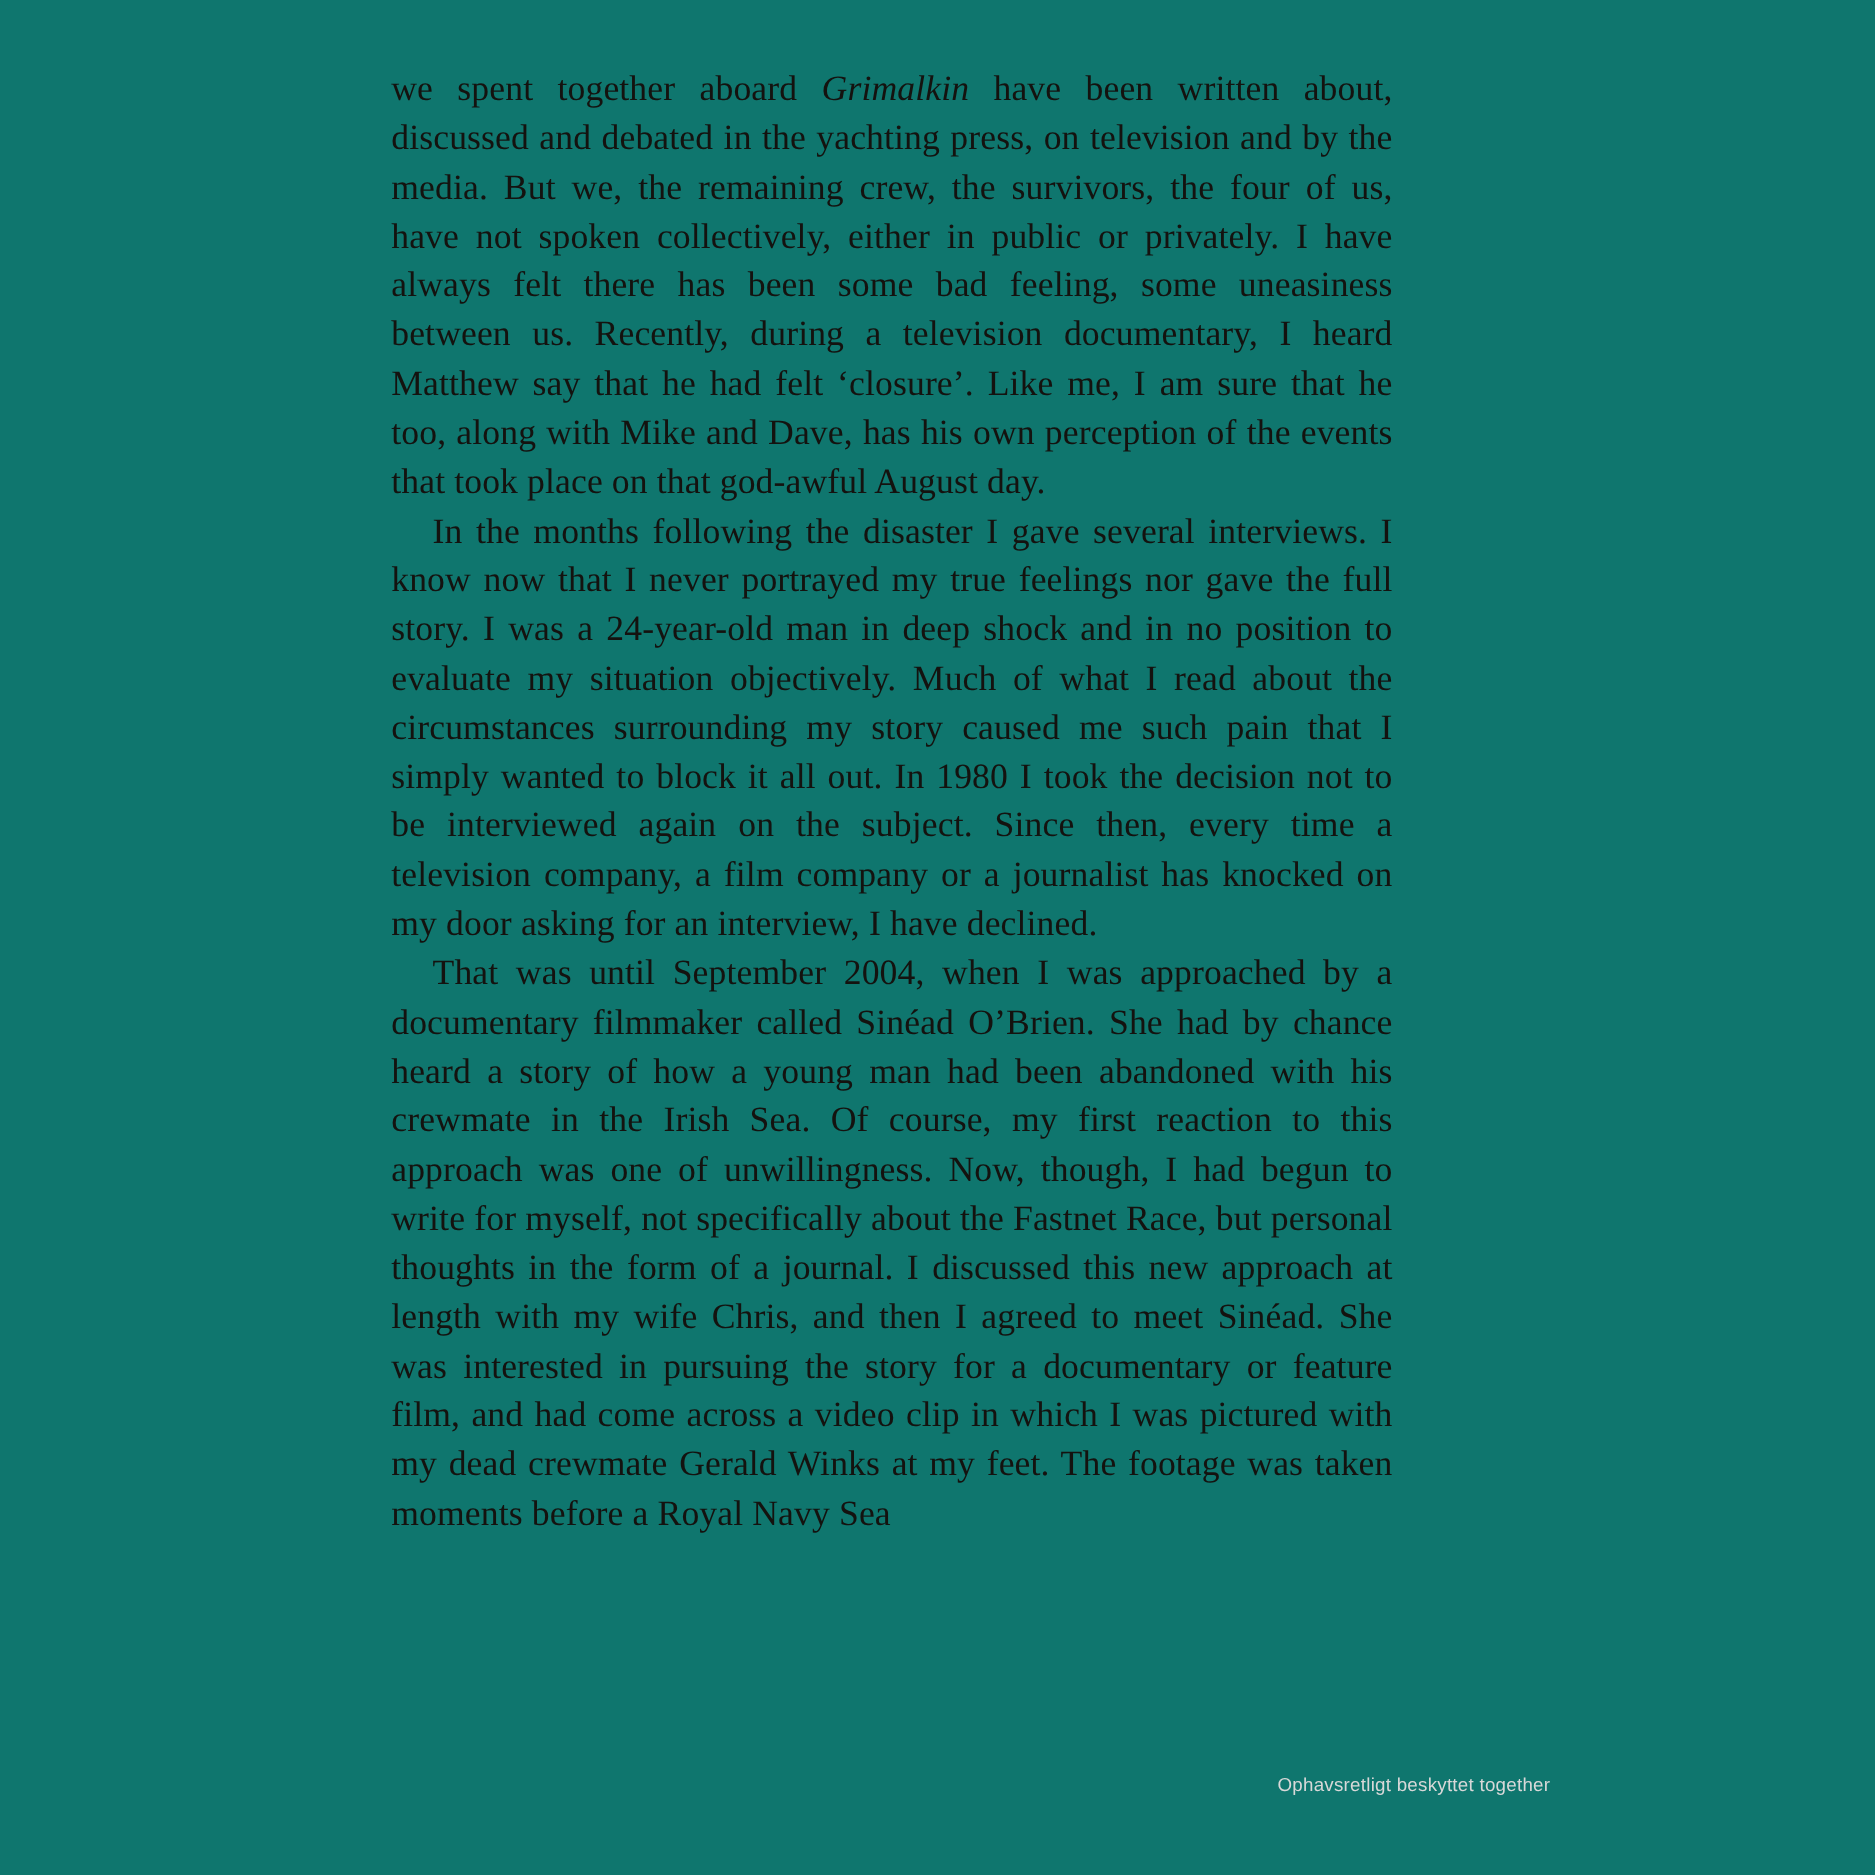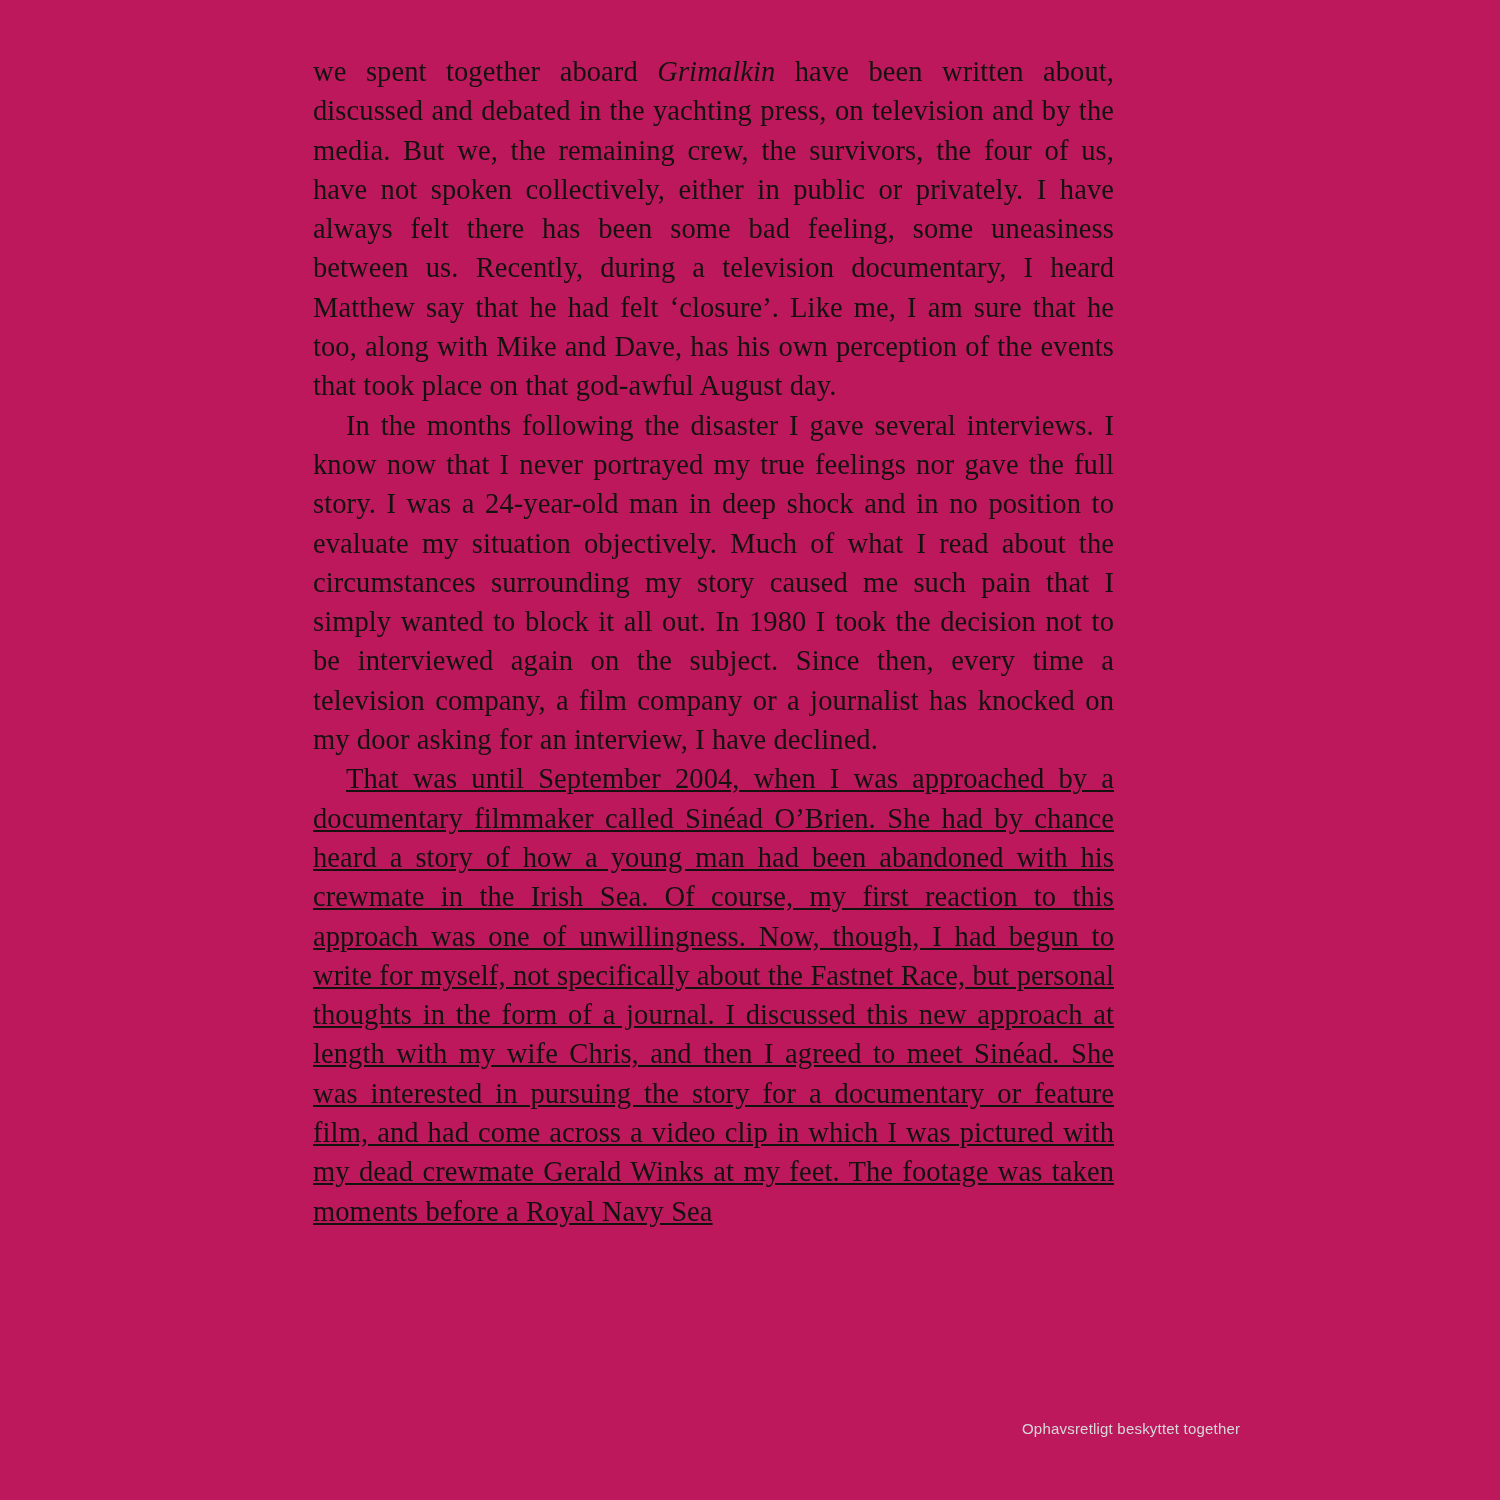--- a/index.html
+++ b/index.html
@@ -11,21 +11,21 @@
     height: 1500px;
     background: #ffffff;
     font-family: "Liberation Serif", "DejaVu Serif", serif;
     overflow: hidden;
   }
 
   #page {
     position: relative;
     width: 1500px;
     height: 1500px;
-    background: #be185d;
+    background: #0f766e;
   }
 
   #text-column {
     position: absolute;
     left: 313px;
     top: 52px;
     width: 801px;
   }
 
   .para {
@@ -44,21 +44,20 @@
     text-indent: 33px;
   }
 
   .para .it {
     font-style: italic;
   }
 
   
   .para.last {
     margin-bottom: 11px;
-    text-decoration: underline;
   }
 
   #watermark {
     position: absolute;
     left: 1022px;
     top: 1420px;
     width: 300px;
     font-family: "Liberation Sans", "DejaVu Sans", sans-serif;
     font-size: 15px;
     line-height: 18px;

